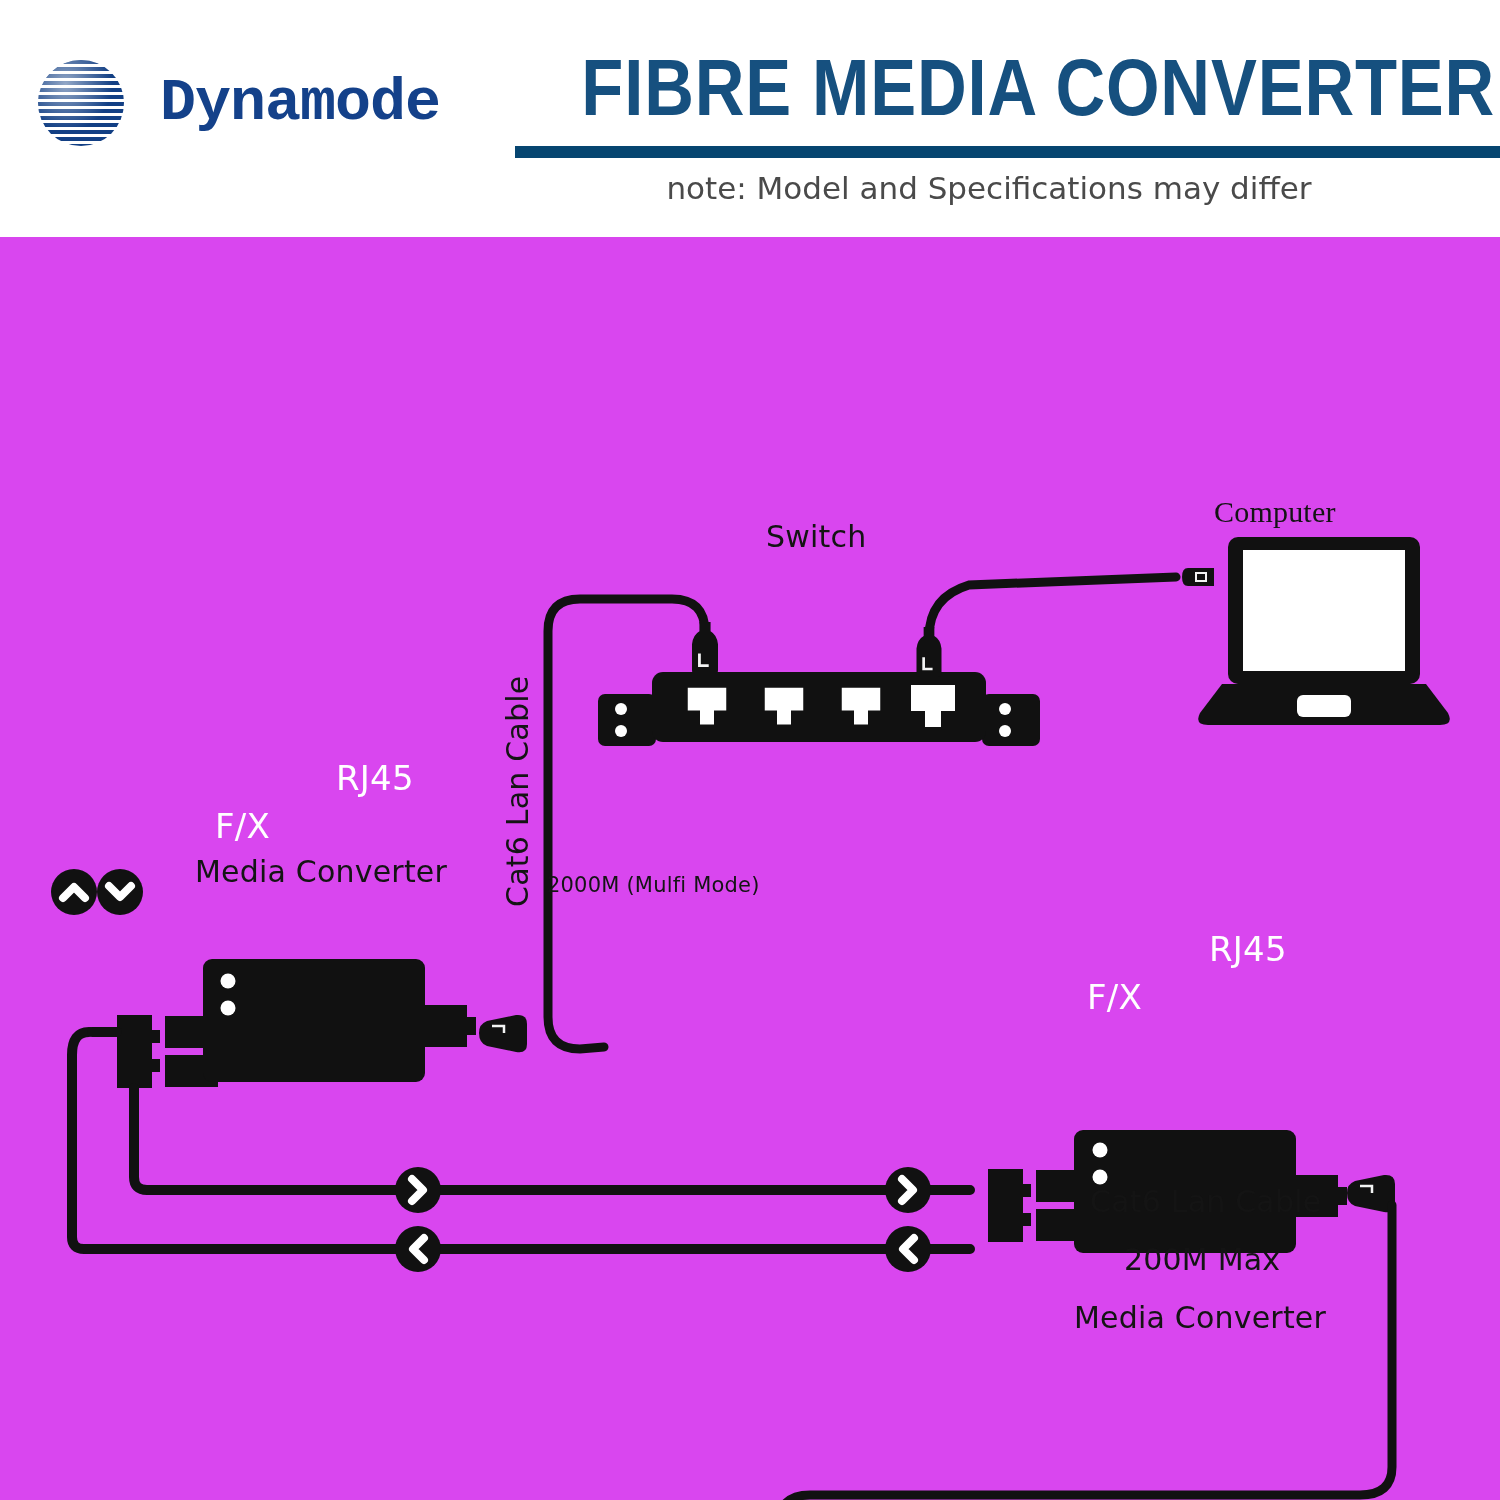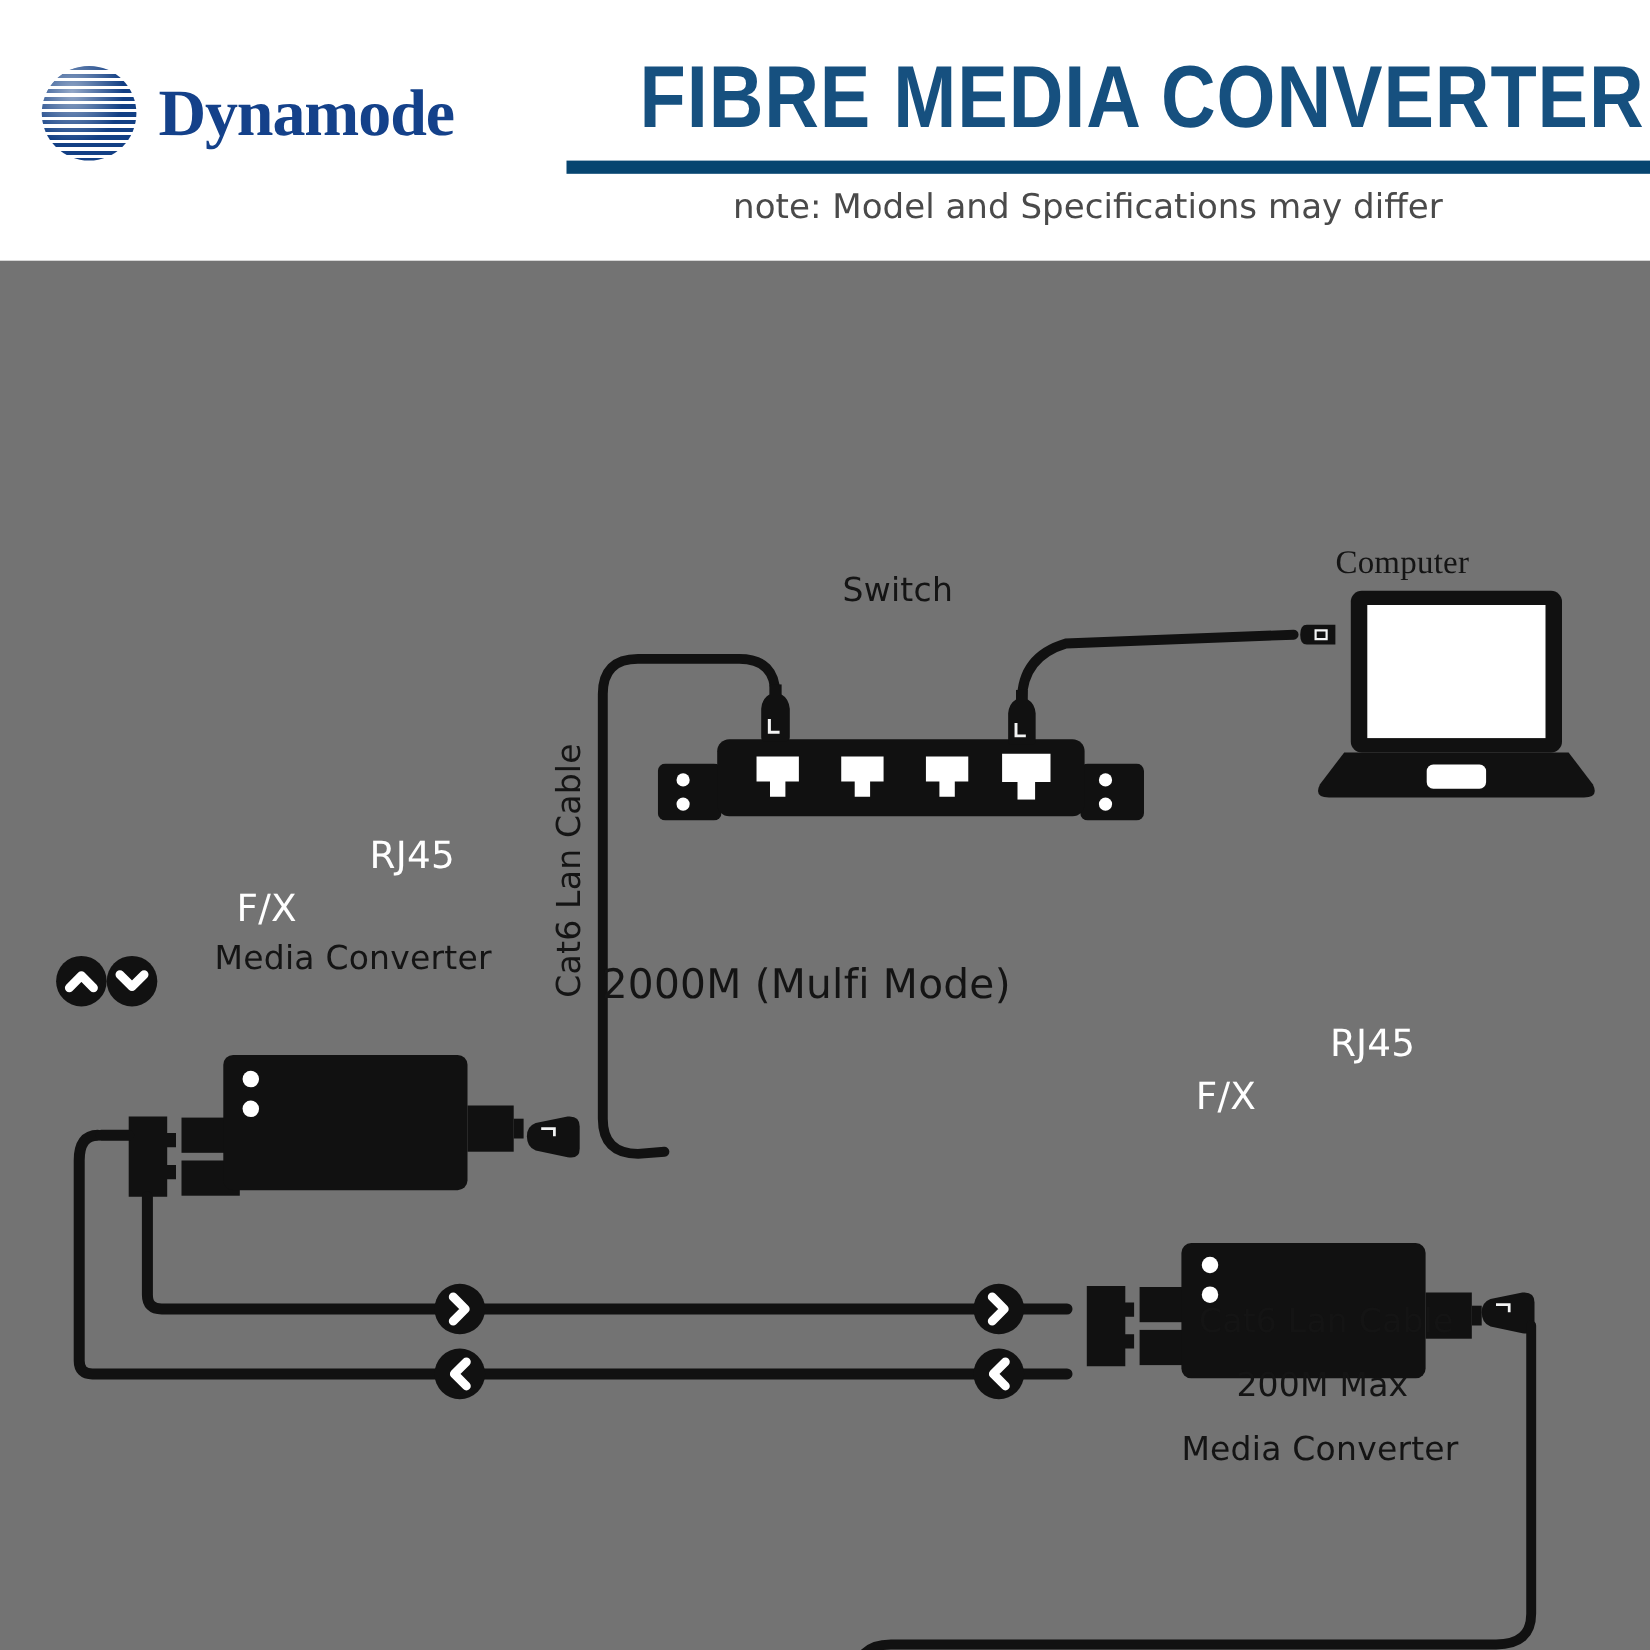--- a/index.html
+++ b/index.html
@@ -28,22 +28,22 @@
         to bottom,
         #123f84 0px, #123f84 4px,
         #ffffff 4px, #ffffff 7px
       );
   }
   #logo-mark::after{
     content:"";position:absolute;inset:0;border-radius:50%;
     background:radial-gradient(circle at 32% 28%, rgba(255,255,255,.55), rgba(255,255,255,0) 55%);
   }
   #logo-text{
-    margin-left:20px;
-    font-family:Liberation Serif, serif;
+    margin-left:36px;
+    font-family:Liberation Mono, monospace;
     font-weight:bold;
     font-size:60px;
     color:#14418a;
     letter-spacing:-1px;
     line-height:1;
   }
   #title{
     position:absolute;left:515px;top:48px;width:948px;
     text-align:center;
     color:#16507f;
@@ -65,21 +65,21 @@
     text-align:center;
     color:#4a4a4a;
     font-size:31px;
     font-family:"DejaVu Sans", sans-serif;
     white-space:nowrap;
   }
 
   
   #diagram{
     position:absolute;left:0;top:237px;width:1500px;height:1263px;
-    background:#737373;
+    background:#d946ef;
   }
   #svg{position:absolute;left:0;top:0;}
 
   .lbl{
     position:absolute;
     color:#141414;
     font-size:30px;
     font-family:"DejaVu Sans", sans-serif;
     white-space:nowrap;
     letter-spacing:.2px;
@@ -249,21 +249,21 @@
     </svg>
 
     <div class="lbl" style="left:766px;top:282px;">Switch</div>
 
     <div class="lbl" style="left:1214px;top:258px;font-family:Liberation Serif, serif;">Computer</div>
 
     <div class="lbl v" style="left:500px;top:670px;">Cat6 Lan Cable</div>
 
     <div class="lbl" style="left:195px;top:617px;">Media Converter</div>
 
-    <div class="lbl" style="left:547px;top:636px;font-size:37px;">2000M (Mulfi Mode)</div>
+    <div class="lbl" style="left:547px;top:636px;font-size:21px;">2000M (Mulfi Mode)</div>
 
 
 
     <div class="lbl" style="left:1074px;top:1063px;">Media Converter</div>
 
     <div class="lbl" style="left:1090px;top:947px;">Cat6 Lan Cable</div>
 
     <div class="lbl" style="left:1124px;top:1005px;">200M Max</div>
 
     <div class="lbl" style="left:215px;top:569px;color:#ffffff;font-size:34px;">F/X</div>

